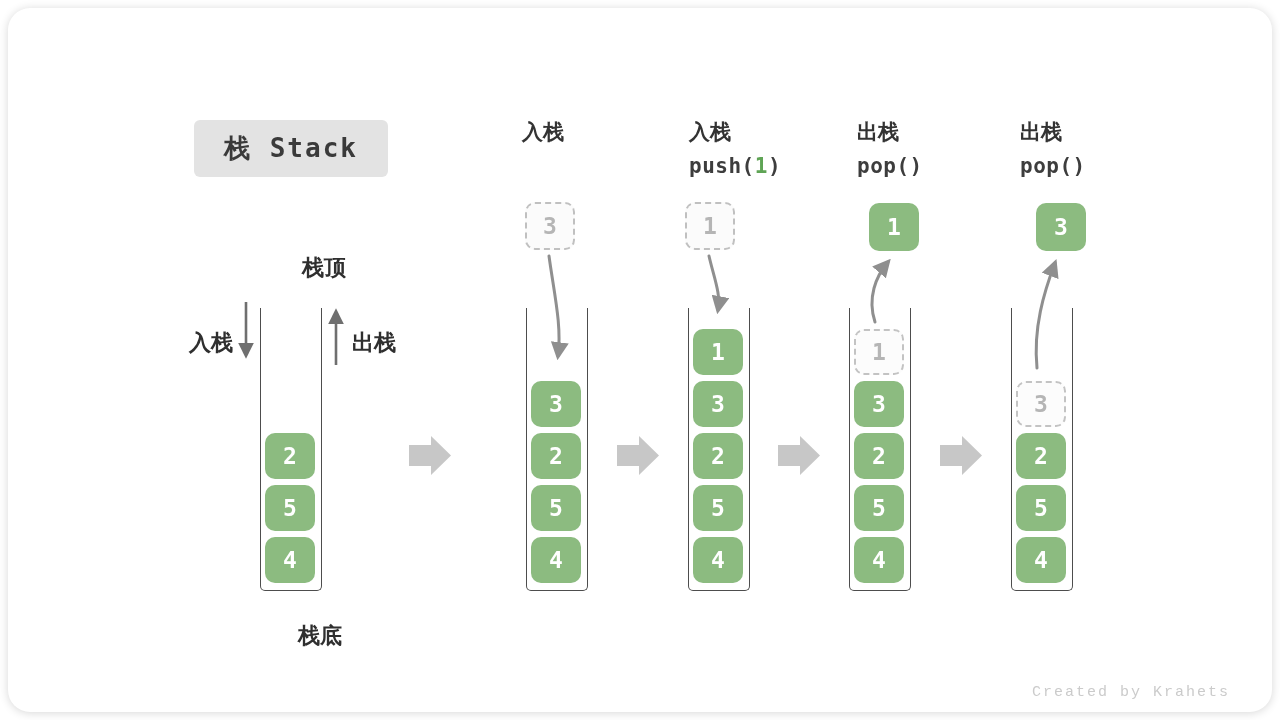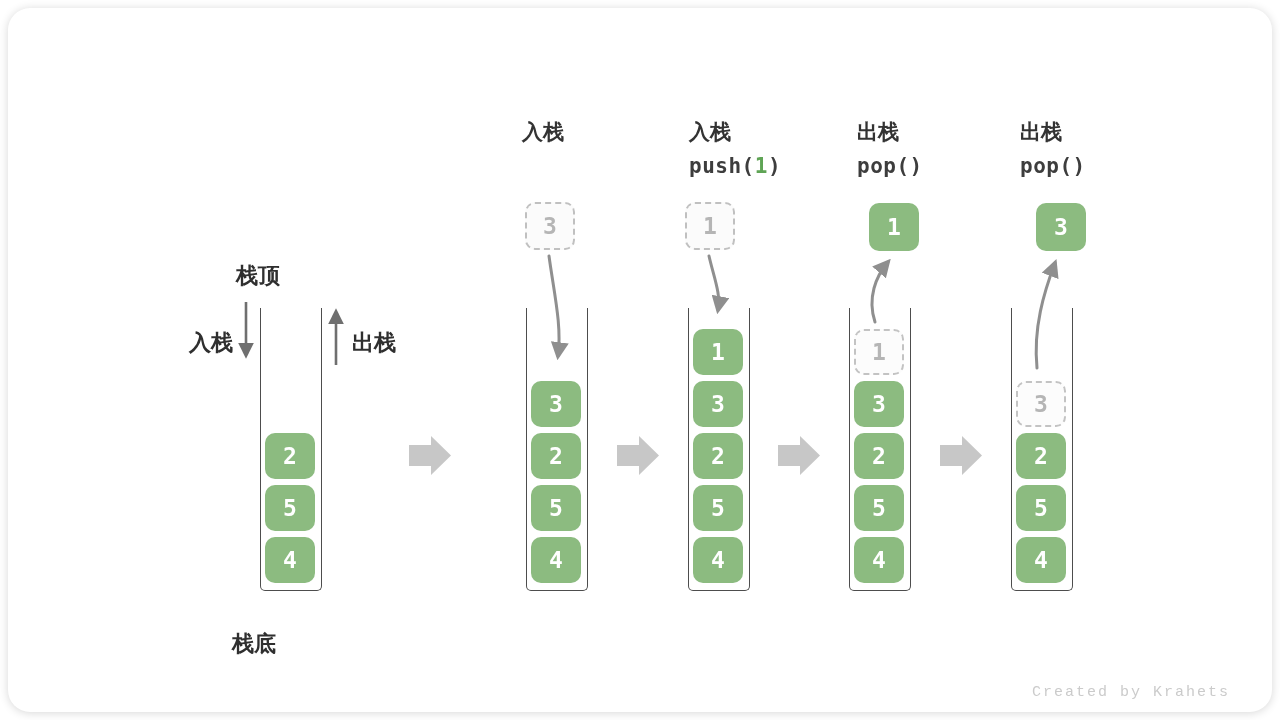--- a/index.html
+++ b/index.html
@@ -51,34 +51,35 @@
     font-family:"DejaVu Sans Mono", monospace; font-weight:bold; font-size:23px;
   }
   .float-box.ghost {
     background:#fbfbfb; border:2px dashed #c0c0c0; box-sizing:border-box;
     color:#b5b5b5;
   }
   .float-box.green { background:#8CBB80; color:#ffffff; }
   .side-label {
     position:absolute; font-size:22px; font-weight:bold; color:#2f2f2f;
   }
-  .center-label { width:110px; text-align:left;margin-top:8px; }
+  .center-label { width:110px; text-align:right; }
   .overlay { position:absolute; left:0; top:0; pointer-events:none; }
   .footer {
     position:absolute; top:676px; right:42px;
     font-family:Liberation Mono, monospace; font-size:15px;
     color:#cbcbcb; letter-spacing:2px;
   }
 </style>
 </head>
 <body>
 
 <div class="canvas">
   <div class="card">
 
+    <div class="title-box">栈 Stack</div>
 
     <div class="col-header" style="left:514px">
       <div class="op">入栈</div>
     </div>
     <div class="col-header" style="left:681px">
       <div class="op">入栈</div>
       <div class="code"><span>push(</span><span class="arg">1</span><span>)</span></div>
     </div>
     <div class="col-header" style="left:849px">
       <div class="op">出栈</div>

